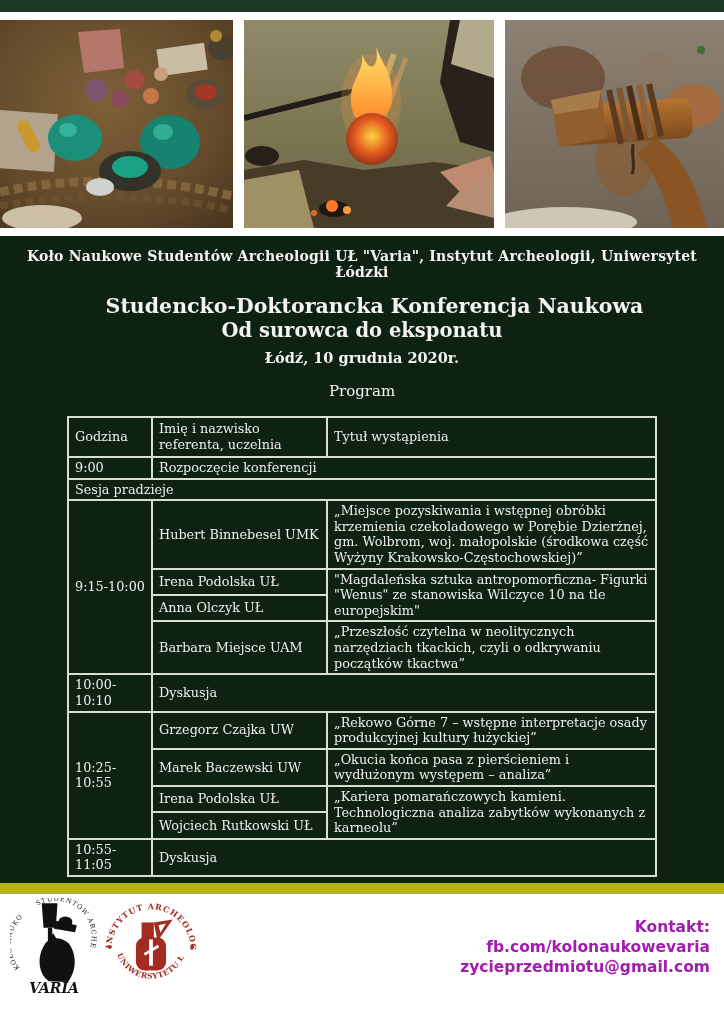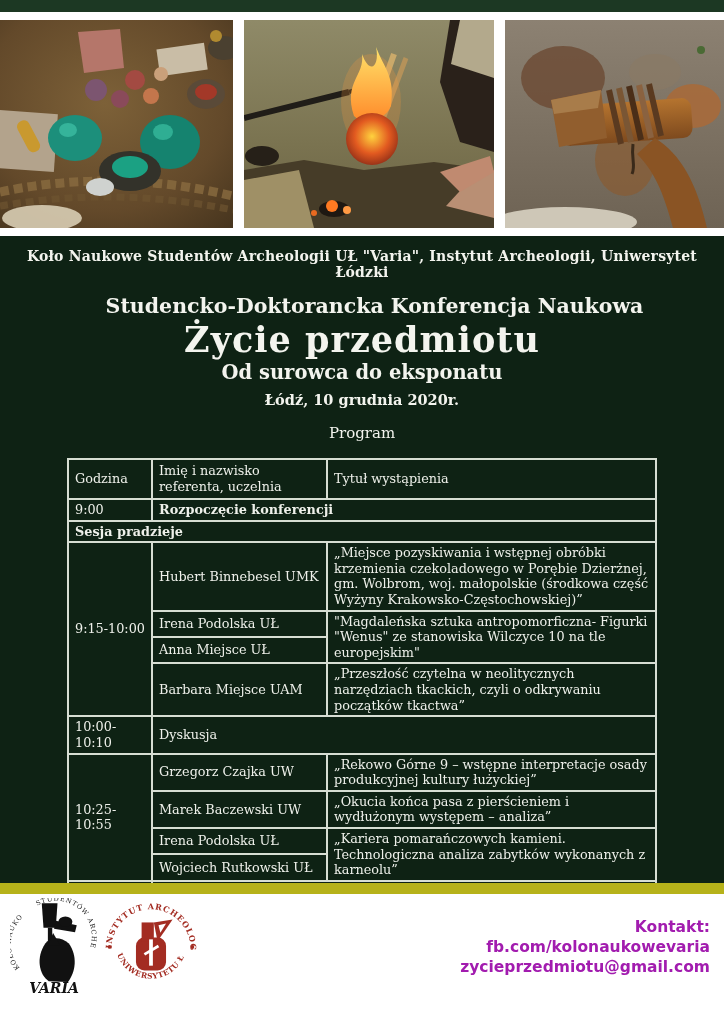--- a/index.html
+++ b/index.html
@@ -15,21 +15,21 @@
   .big-title{margin-top:1px;font-size:35px;font-weight:bold;letter-spacing:1px;}
   .subtitle{margin-top:1px;font-size:19.5px;font-weight:bold;}
   .place-date{margin-top:7px;font-size:14.5px;font-weight:bold;}
   .program{margin-top:16px;font-size:15px;font-weight:normal;}
   table.schedule{width:588px;margin:16px auto 0;border-collapse:collapse;table-layout:fixed;
                  font-size:12.8px;line-height:1.22;color:#eef0ea;}
   table.schedule td{border:2px solid #d7ded3;padding:2px 6px;vertical-align:middle;text-align:left;
                     overflow:hidden;}
   td.hd{text-align:center;height:34px;}
   td.just{text-align:justify;}
-  td.b{font-weight:bold;}
+  td.b{font-weight:normal;}
   .stripe{height:11px;background:#b6b21a;flex:none;}
   .footer{height:102px;background:#ffffff;position:relative;flex:none;
           font-family:"DejaVu Sans","Liberation Sans",sans-serif;}
   .logos{position:absolute;left:10px;top:4px;display:flex;gap:6px;align-items:flex-start;}
   .contact{position:absolute;right:14px;top:24px;text-align:right;font-weight:bold;
            color:#a21caf;font-size:15.5px;line-height:1.28;}
 </style>
 </head>
 <body>
 
@@ -144,21 +144,20 @@
         <line x1="134" y1="65" x2="146" y2="118" stroke="#8a6240" stroke-width="6"></line>
         <line x1="144" y1="64" x2="156" y2="116" stroke="#5a3a20" stroke-width="6"></line>
         <path d="M128,124 C126,140 131,145 127,154" stroke="#3a2a1a" stroke-width="3" fill="none"></path>
       </svg>
     </div>
   </div>
 
   <div class="main">
     <div class="org">Koło Naukowe Studentów Archeologii UŁ "Varia", Instytut Archeologii, Uniwersytet Łódzki</div>
     <div class="conf">Studencko-Doktorancka Konferencja Naukowa</div>
-    <div class="big-title">Życie przedmiotu</div>
     <div class="subtitle">Od surowca do eksponatu</div>
     <div class="place-date">Łódź, 10 grudnia 2020r.</div>
     <div class="program">Program</div>
 
     <table class="schedule">
       <colgroup>
         <col style="width:84px">
           <col style="width:175px">
           <col style="width:329px">
       </colgroup>
@@ -178,34 +177,34 @@
         <tr>
           <td rowspan="4">9:15-10:00</td>
           <td>Hubert Binnebesel UMK</td>
           <td class="just">„Miejsce pozyskiwania i wstępnej obróbki krzemienia czekoladowego w Porębie Dzierżnej, gm. Wolbrom, woj. małopolskie (środkowa część Wyżyny Krakowsko-Częstochowskiej)”</td>
         </tr>
         <tr>
           <td>Irena Podolska UŁ</td>
           <td class="just" rowspan="2">"Magdaleńska sztuka antropomorficzna- Figurki "Wenus" ze stanowiska Wilczyce 10 na tle europejskim"</td>
         </tr>
         <tr>
-          <td>Anna Miejsce UŁ</td>
+          <td>Anna Olczyk UŁ</td>
         </tr>
         <tr>
           <td>Barbara Miejsce  UAM</td>
           <td class="just">„Przeszłość czytelna w neolitycznych narzędziach tkackich, czyli o odkrywaniu początków tkactwa”</td>
         </tr>
         <tr>
           <td>10:00-10:10</td>
           <td colspan="2">Dyskusja</td>
         </tr>
         <tr>
           <td rowspan="4">10:25-10:55</td>
           <td>Grzegorz Czajka UW</td>
-          <td class="just">„Rekowo Górne 9 – wstępne interpretacje osady produkcyjnej kultury łużyckiej”</td>
+          <td class="just">„Rekowo Górne 7 – wstępne interpretacje osady produkcyjnej kultury łużyckiej”</td>
         </tr>
         <tr>
           <td>Marek Baczewski UW</td>
           <td class="just">„Okucia końca pasa z pierścieniem i wydłużonym występem – analiza”</td>
         </tr>
         <tr>
           <td>Irena Podolska UŁ</td>
           <td class="just" rowspan="2">„Kariera pomarańczowych kamieni. Technologiczna analiza zabytków wykonanych z karneolu”</td>
         </tr>
         <tr>

